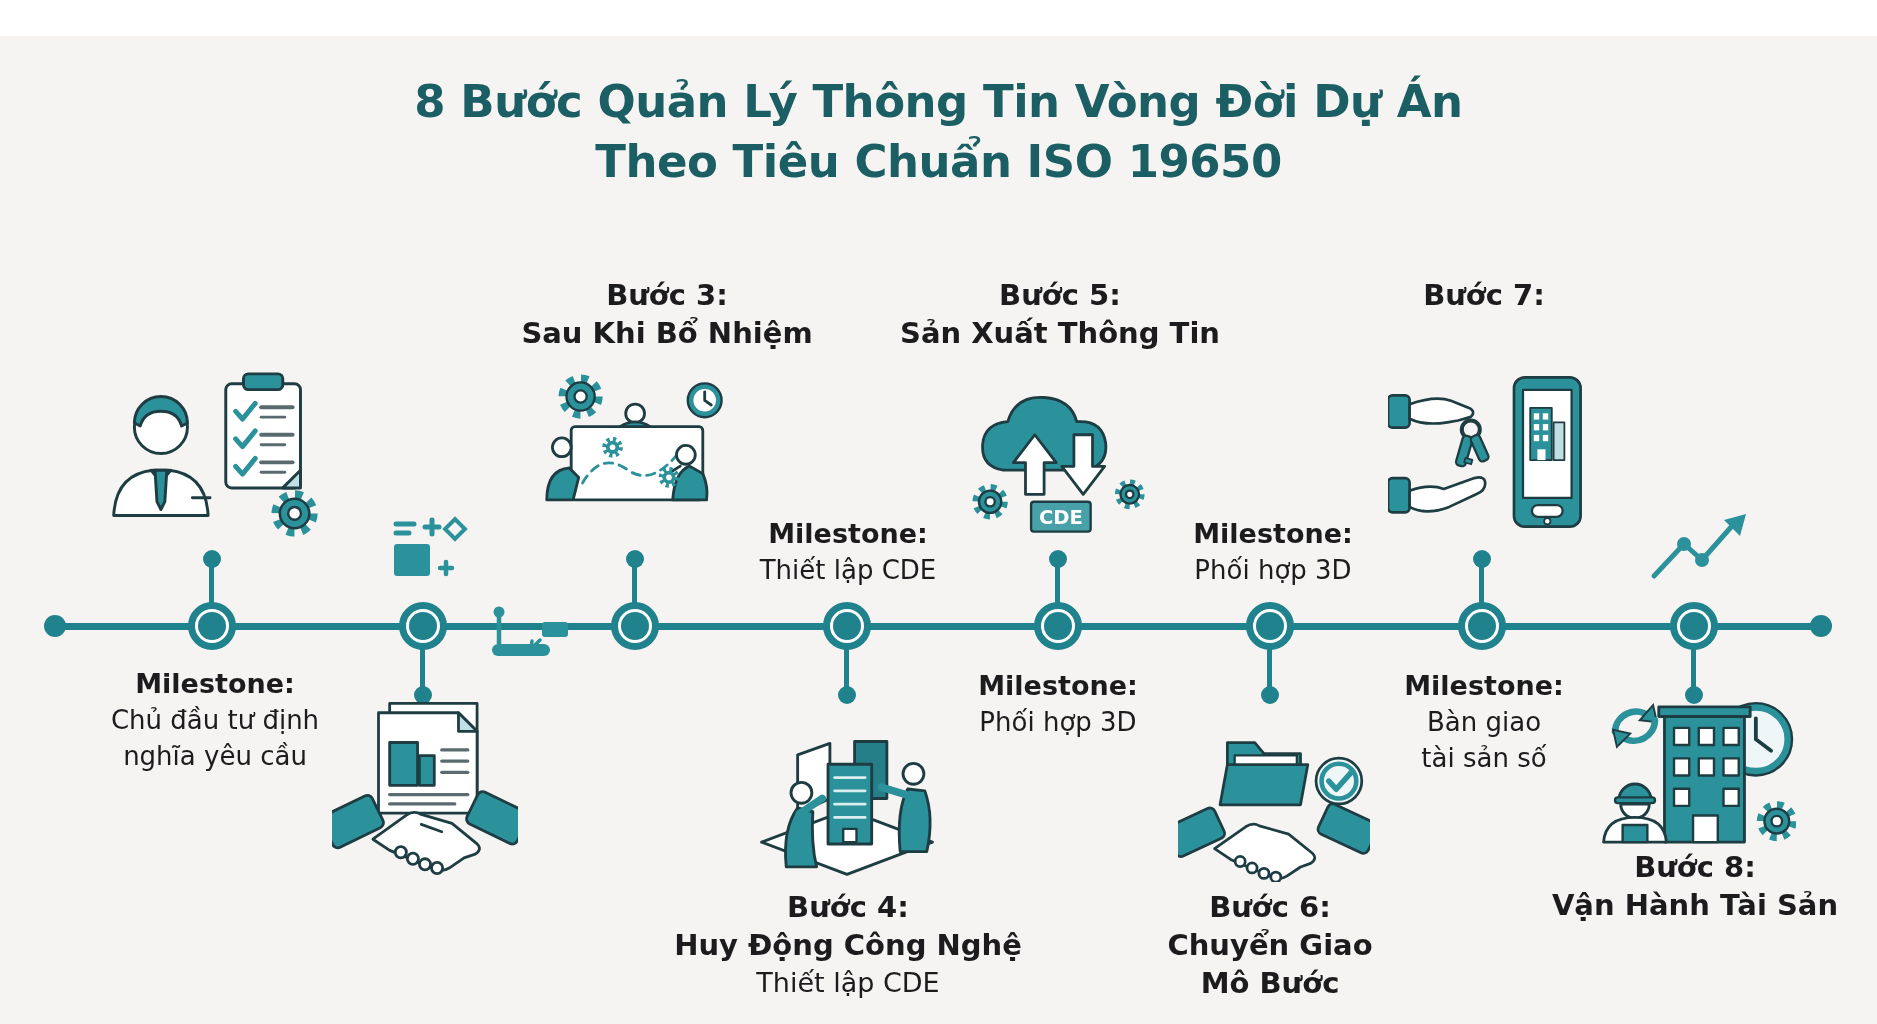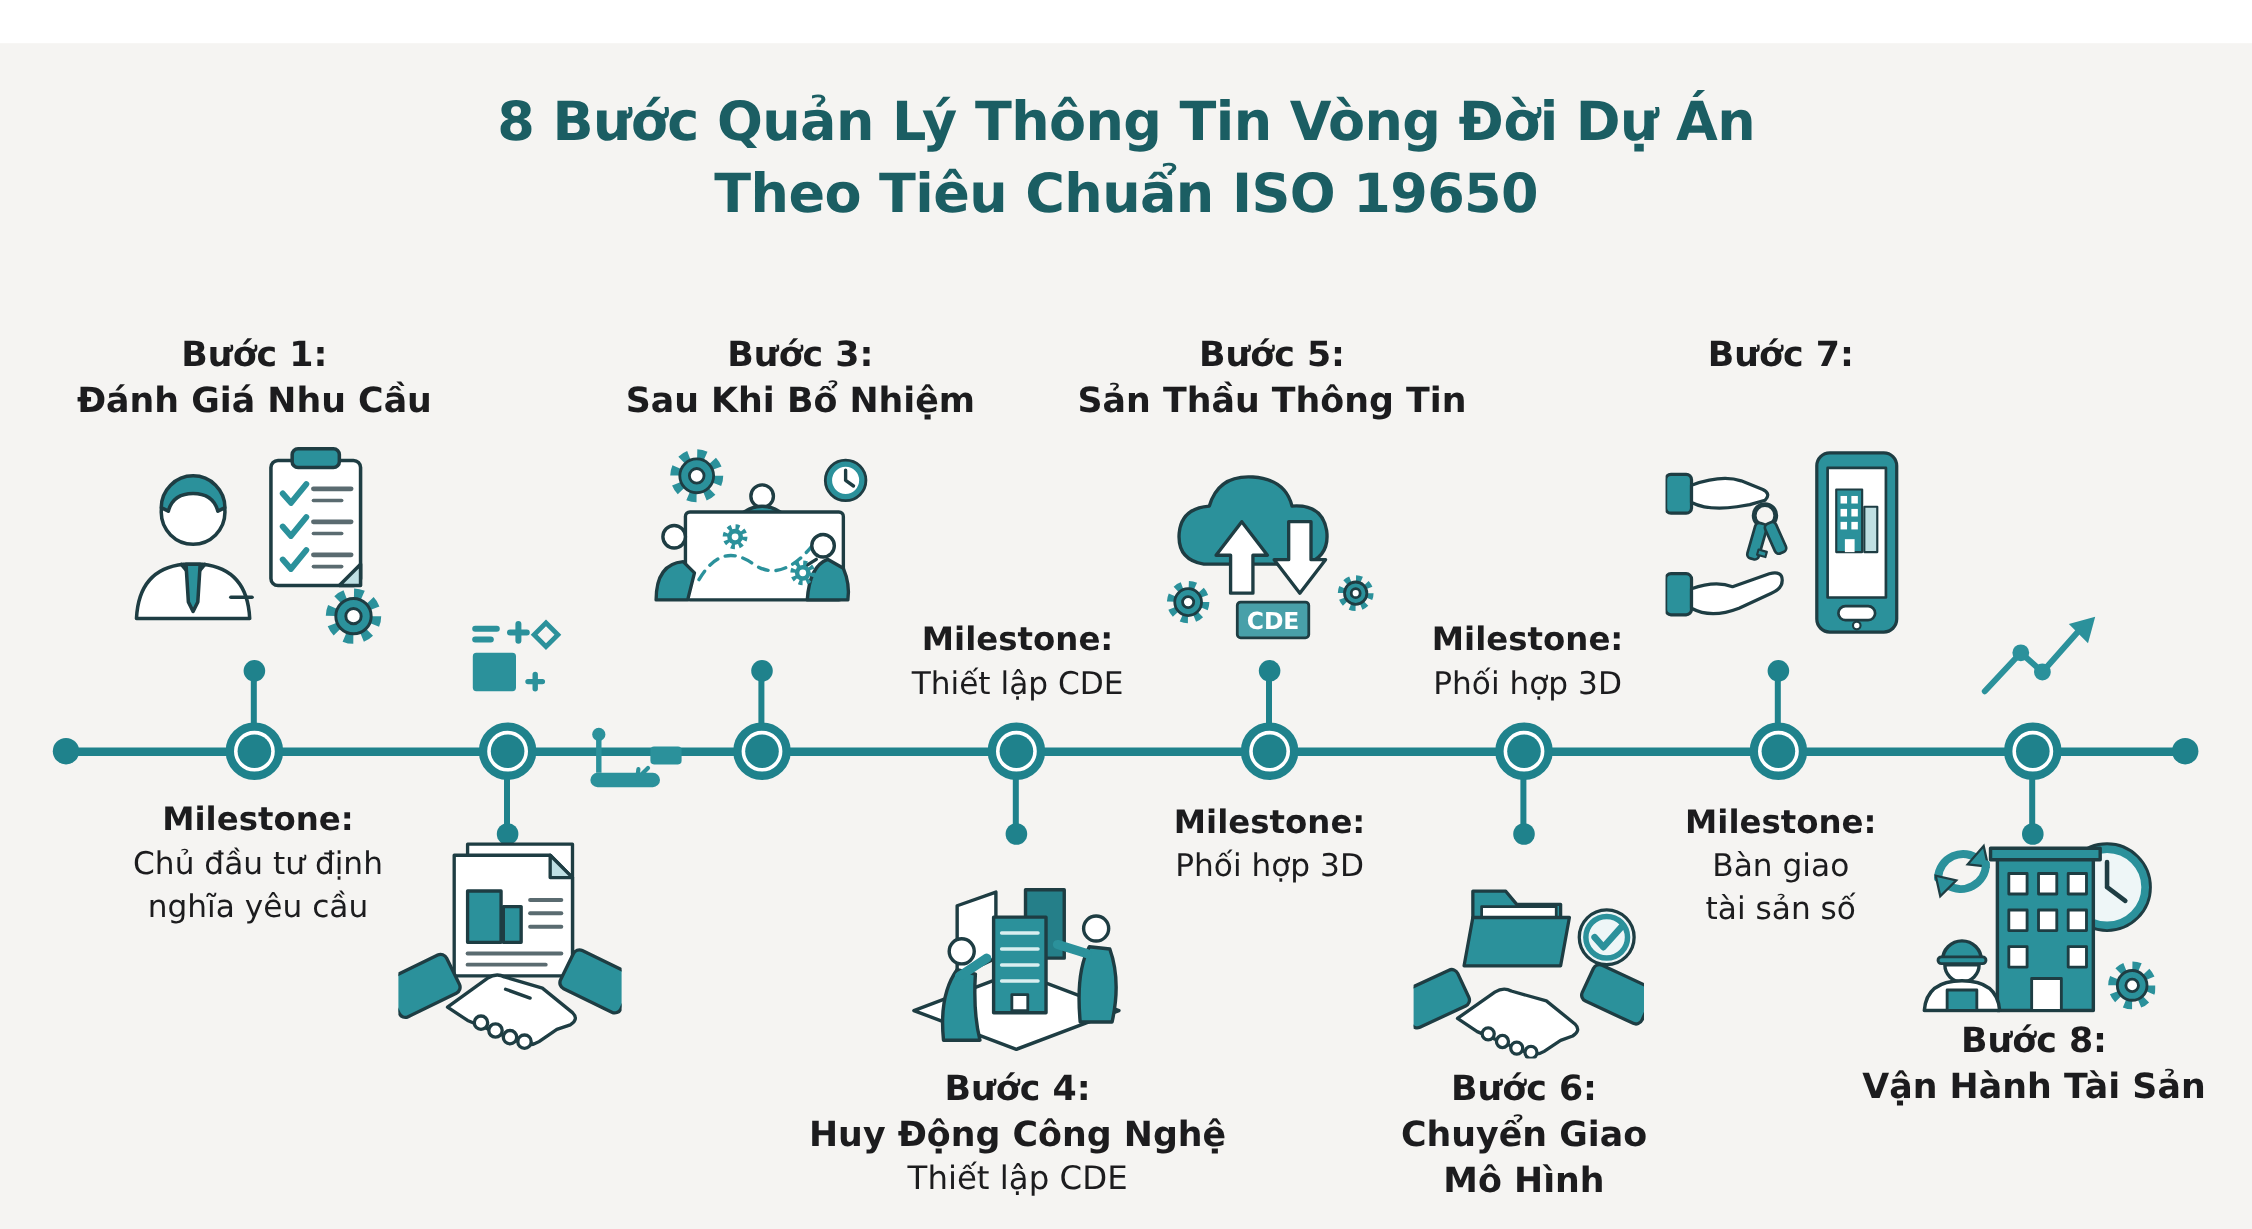--- a/index.html
+++ b/index.html
@@ -77,45 +77,41 @@
 
   <div class="node" style="left:188px"></div>
   <div class="node" style="left:399px"></div>
   <div class="node" style="left:611px"></div>
   <div class="node" style="left:823px"></div>
   <div class="node" style="left:1034px"></div>
   <div class="node" style="left:1246px"></div>
   <div class="node" style="left:1458px"></div>
   <div class="node" style="left:1670px"></div>
 
-  <div class="step-label" style="left:212px;top:240px">
-    <div>Bước 1:</div>
-    <div>Đánh Giá Nhu Cầu</div>
-  </div>
   <div class="step-label" style="left:667px;top:240px">
     <div>Bước 3:</div>
     <div>Sau Khi Bổ Nhiệm</div>
   </div>
   <div class="step-label" style="left:1060px;top:240px">
     <div>Bước 5:</div>
-    <div>Sản Thầu Thông Tin</div>
+    <div>Sản Xuất Thông Tin</div>
   </div>
   <div class="step-label" style="left:1484px;top:240px">
     <div>Bước 7:</div>
   </div>
 
   <div class="step-label" style="left:848px;top:852px">
     <div>Bước 4:</div>
     <div>Huy Động Công Nghệ</div>
     <div class="sub">Thiết lập CDE</div>
   </div>
   <div class="step-label" style="left:1270px;top:852px">
     <div>Bước 6:</div>
     <div>Chuyển Giao</div>
-    <div>Mô Hình</div>
+    <div>Mô Bước</div>
   </div>
   <div class="step-label" style="left:1695px;top:812px">
     <div>Bước 8:</div>
     <div>Vận Hành Tài Sản</div>
   </div>
 
   <div class="milestone" style="left:215px;top:630px">
     <div class="head">Milestone:</div>
     <div>Chủ đầu tư định</div>
     <div>nghĩa yêu cầu</div>

